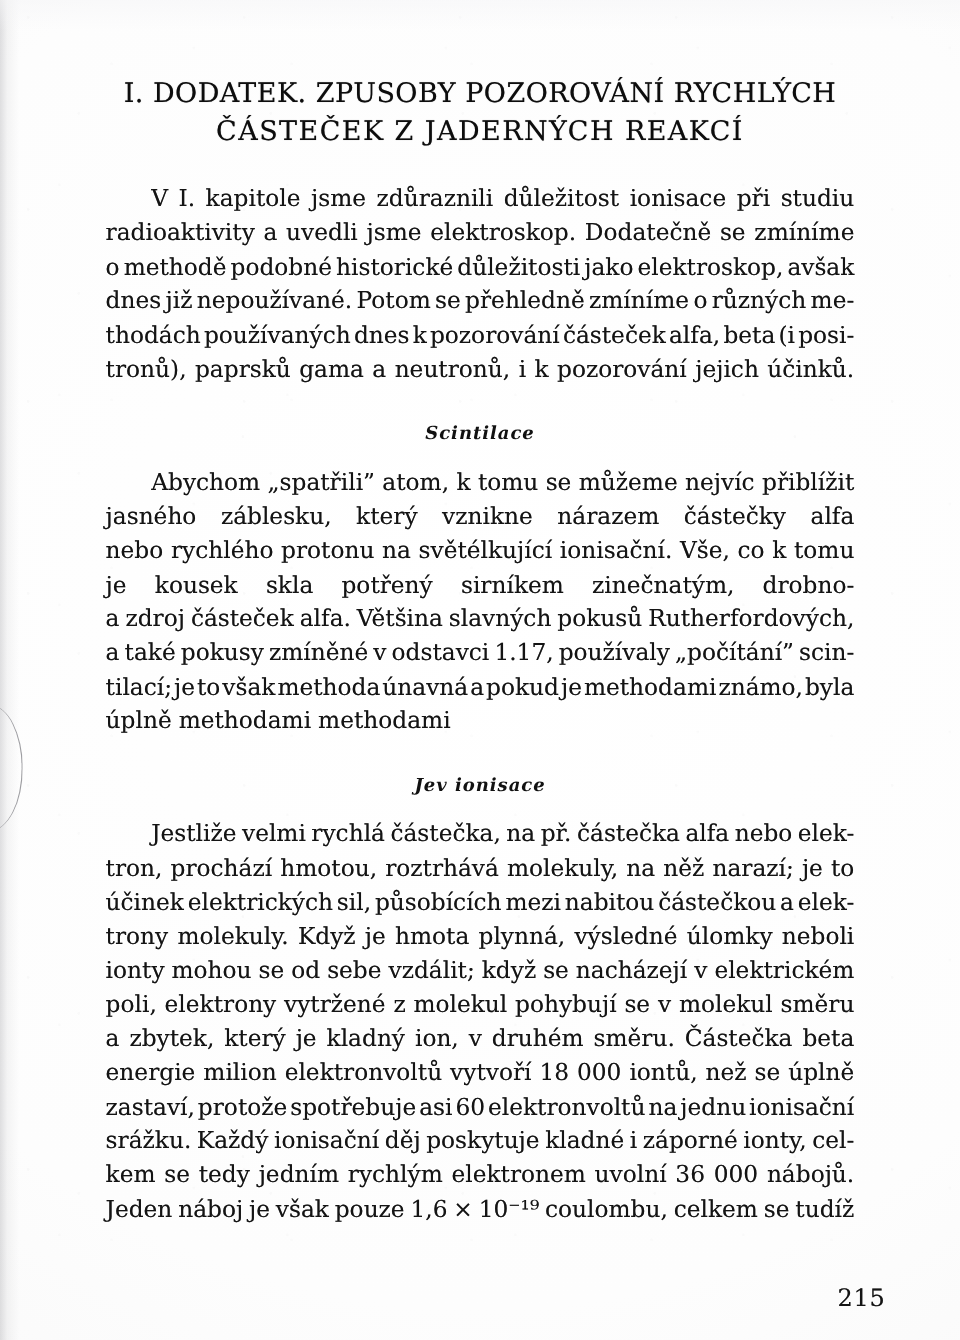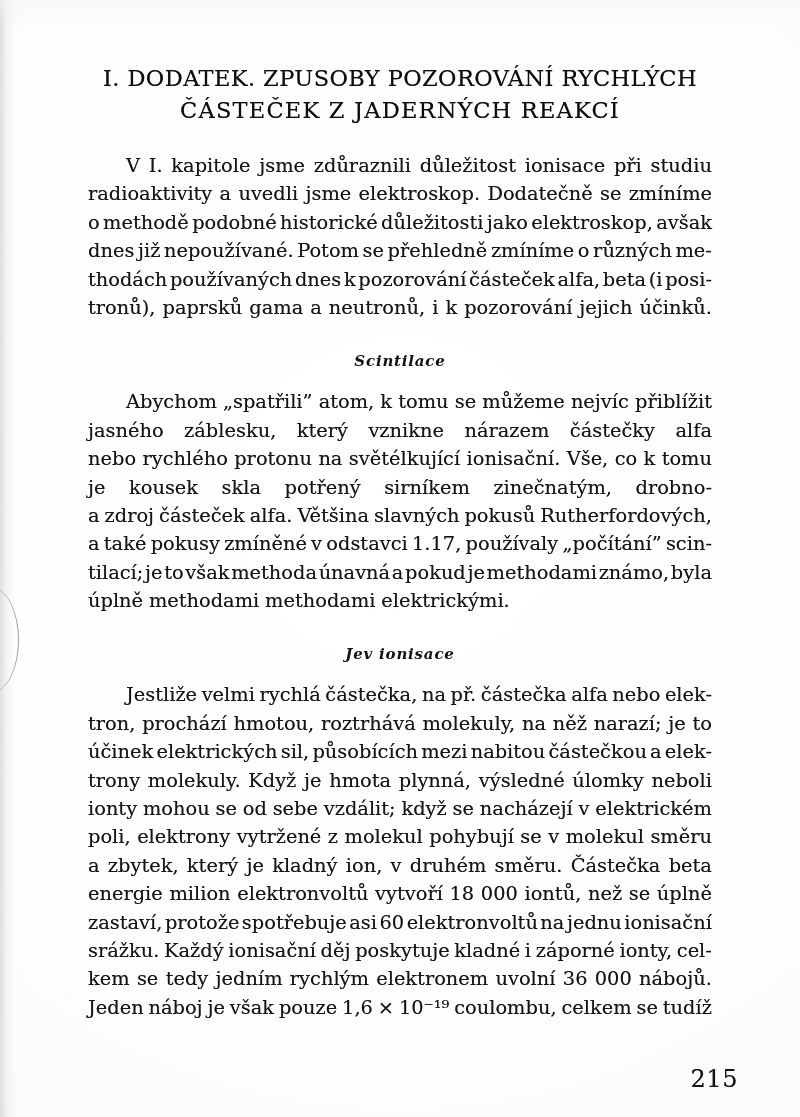--- a/index.html
+++ b/index.html
@@ -117,21 +117,21 @@
   }
   .line.indent { padding-left: 38px; }
   .line .w { display: inline-block; }
   
   .line.last .w + .w { margin-left: .30em; }
 
   .page-number {
     position: absolute;
     right: 62px;
     bottom: 24px;
-    font-size: 24px;
+    font-size: 20px;
     letter-spacing: .6px;
     color: #141414;
     text-shadow: 0 0 .5px rgba(0,0,0,.5);
   }
 </style>
 </head>
 <body>
 
 <div class="page">
   <div class="grain"></div>
@@ -158,21 +158,21 @@
     <h2 class="section-heading">Scintilace</h2>
 
     <p class="para">
       <span class="line just indent"><span class="w">Abychom</span><span class="w">„spatřili”</span><span class="w">atom,</span><span class="w">k</span><span class="w">tomu</span><span class="w">se</span><span class="w">můžeme</span><span class="w">nejvíc</span><span class="w">přiblížit</span></span>
       <span class="line just"><span class="w">jasného</span><span class="w">záblesku,</span><span class="w">který</span><span class="w">vznikne</span><span class="w">nárazem</span><span class="w">částečky</span><span class="w">alfa</span></span>
       <span class="line just"><span class="w">nebo</span><span class="w">rychlého</span><span class="w">protonu</span><span class="w">na</span><span class="w">světélkující</span><span class="w">ionisační.</span><span class="w">Vše,</span><span class="w">co</span><span class="w">k</span><span class="w">tomu</span></span>
       <span class="line just"><span class="w">je</span><span class="w">kousek</span><span class="w">skla</span><span class="w">potřený</span><span class="w">sirníkem</span><span class="w">zinečnatým,</span><span class="w">drobno-</span></span>
       <span class="line just"><span class="w">a</span><span class="w">zdroj</span><span class="w">částeček</span><span class="w">alfa.</span><span class="w">Většina</span><span class="w">slavných</span><span class="w">pokusů</span><span class="w">Rutherfordových,</span></span>
       <span class="line just"><span class="w">a</span><span class="w">také</span><span class="w">pokusy</span><span class="w">zmíněné</span><span class="w">v</span><span class="w">odstavci</span><span class="w">1.17,</span><span class="w">používaly</span><span class="w">„počítání”</span><span class="w">scin-</span></span>
       <span class="line just"><span class="w">tilací;</span><span class="w">je</span><span class="w">to</span><span class="w">však</span><span class="w">methoda</span><span class="w">únavná</span><span class="w">a</span><span class="w">pokud</span><span class="w">je</span><span class="w">methodami</span><span class="w">známo,</span><span class="w">byla</span></span>
-      <span class="line last"><span class="w">úplně</span><span class="w">methodami</span><span class="w">methodami</span><span class="w">elektrickými.</span></span>
+      <span class="line last"><span class="w">úplně</span><span class="w">methodami</span><span class="w">methodami</span></span>
     </p>
 
     <h2 class="section-heading">Jev ionisace</h2>
 
     <p class="para">
       <span class="line just indent"><span class="w">Jestliže</span><span class="w">velmi</span><span class="w">rychlá</span><span class="w">částečka,</span><span class="w">na</span><span class="w">př.</span><span class="w">částečka</span><span class="w">alfa</span><span class="w">nebo</span><span class="w">elek-</span></span>
       <span class="line just"><span class="w">tron,</span><span class="w">prochází</span><span class="w">hmotou,</span><span class="w">roztrhává</span><span class="w">molekuly,</span><span class="w">na</span><span class="w">něž</span><span class="w">narazí;</span><span class="w">je</span><span class="w">to</span></span>
       <span class="line just"><span class="w">účinek</span><span class="w">elektrických</span><span class="w">sil,</span><span class="w">působících</span><span class="w">mezi</span><span class="w">nabitou</span><span class="w">částečkou</span><span class="w">a</span><span class="w">elek-</span></span>
       <span class="line just"><span class="w">trony</span><span class="w">molekuly.</span><span class="w">Když</span><span class="w">je</span><span class="w">hmota</span><span class="w">plynná,</span><span class="w">výsledné</span><span class="w">úlomky</span><span class="w">neboli</span></span>
       <span class="line just"><span class="w">ionty</span><span class="w">mohou</span><span class="w">se</span><span class="w">od</span><span class="w">sebe</span><span class="w">vzdálit;</span><span class="w">když</span><span class="w">se</span><span class="w">nacházejí</span><span class="w">v</span><span class="w">elektrickém</span></span>

